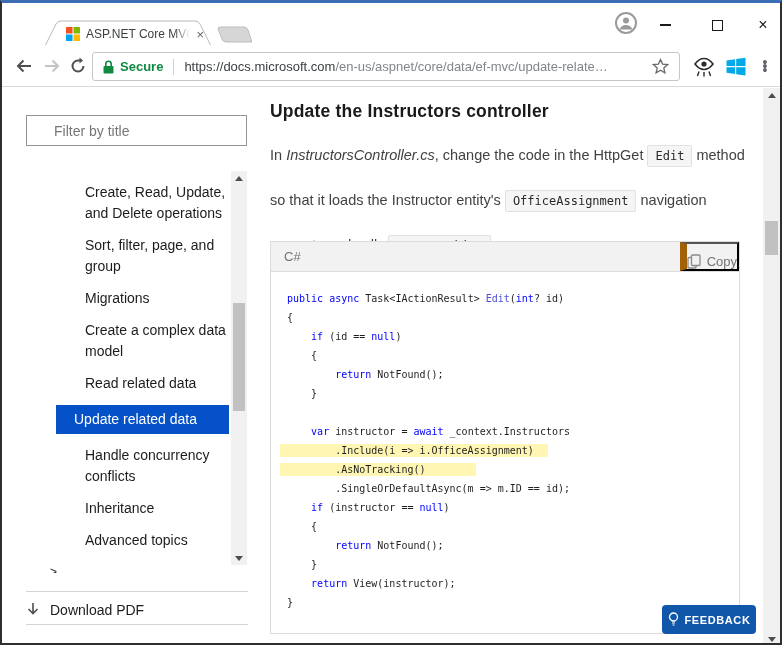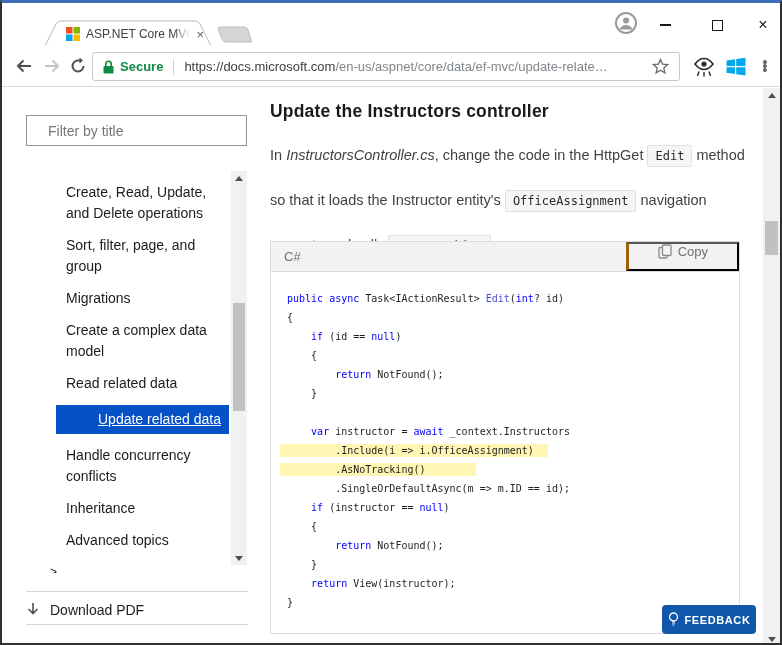--- a/index.html
+++ b/index.html
@@ -39,51 +39,51 @@
   .url { font-size:13px; color:#80868b; white-space:nowrap; overflow:hidden; flex:1; }
   .url b { color:#3c4043; font-weight:normal; }
   .om-star { margin-left:6px; }
   .ext { top:10px; width:24px; height:24px; } .ext-eye { left:690px; } .ext-win { left:722px; }
   .menu-dots { left:754px; top:9px; width:18px; height:24px; display:flex; align-items:center; justify-content:center;
     color:#5f6368; font-size:15px; letter-spacing:0; }
   .menu-dots span { display:block; line-height:4px; font-size:14px; }
 
   
   .filter-box { left:24px; top:112px; width:221px; height:31px; border:1px solid #949494; background:#fff;
-    font-size:14px; color:#1a1a1a; padding:0 21px; font-family:"Liberation Sans",sans-serif; }
+    font-size:14px; color:#1a1a1a; padding:0 27px; font-family:"Liberation Sans",sans-serif; }
   .filter-box::placeholder { color:#767676; }
   .nav { left:0; top:179px; width:229px; height:391px; overflow:hidden; font-size:14px; color:#1c1c1c; }
   .nav-item { line-height:21px; margin-bottom:11px; cursor:pointer; }
-  .nav-item.lvl2 { padding-left:64px; }
+  .nav-item.lvl2 { padding-left:83px; }
   .nav-item.lvl1 { padding-left:64px; position:relative; }
   .nav-item .chev { position:absolute; left:48px; top:0; font-size:12px; color:#1c1c1c; }
   .nav-item.selected { background:#0551c8; color:#fff; margin-left:54px; margin-right:2px;
-    padding:4px 0 4px 42px;text-decoration:underline; }
+    padding:4px 0 4px 18px; }
   .sb-scroll { left:229px; top:168px; width:16px; height:394px; background:#f1f1f1; }
   .pg-scroll { right:0px; top:85px; width:17px; height:558px; background:#f1f1f1; }
   .sc-arr { position:absolute; left:0; width:100%; height:14px; display:flex; align-items:center; justify-content:center; }
   .tri-up { width:0; height:0; border-left:4px solid transparent; border-right:4px solid transparent; border-bottom:5px solid #4d4d4d; }
   .tri-dn { width:0; height:0; border-left:4px solid transparent; border-right:4px solid transparent; border-top:5px solid #4d4d4d; }
   .sc-thumb { position:absolute; left:2px; right:2px; background:#c1c1c1; }
   .pdf-divider1 { left:24px; top:588px; width:222px; height:1px; background:#d4d4d4; }
   .pdf-divider2 { left:24px; top:621px; width:222px; height:1px; background:#d4d4d4; }
   .pdf-row { left:24px; top:596px; width:222px; height:22px; display:flex; align-items:center; gap:10px;
     font-size:14px; color:#1c1c1c; cursor:pointer; }
 
   
   .h2 { left:268px; top:98px; font-size:17.5px; font-weight:bold; color:#1a1a1a; letter-spacing:.2px; }
   .para { left:268px; top:130px; width:478px; font-size:14.5px; line-height:44px; color:#424242; }
   .para em { font-style:italic; }
   .chip { font-family:"DejaVu Sans Mono", monospace; font-size:12px; background:#f5f5f5;
     border:1px solid #e1e1e1; padding:3px 7px; border-radius:2px; color:#2b2b2b; white-space:nowrap; }
   .codeblock { left:268px; top:238px; width:470px; height:393px; border:1px solid #dcdcdc; background:#fff; }
   .code-head { height:30px; background:#f2f2f2; border-bottom:1px solid #dcdcdc; display:flex; align-items:center; }
   .code-lang { font-size:13px; color:#737373; padding-left:13px; flex:1; }
-  .copy-btn { height:100%; border-left:3px solid #a16207; display:flex; align-items:flex-start; gap:6px;
-    padding:0 29px; font-size:13px; color:#737373; cursor:pointer; background:#f2f2f2; }
+  .copy-btn { height:100%; border-left:7px solid #a16207; display:flex; align-items:flex-end; gap:6px;
+    padding:0 0; font-size:13px; color:#737373; cursor:pointer; background:#f2f2f2; }
   .code-body { padding:17px 0 0 16px; font-family:"DejaVu Sans Mono", monospace; font-size:10px;
     line-height:19px; color:#1e1e1e; white-space:pre; }
   .code-line { height:19px; }
   .k { color:#0000ff; }
   .f { color:#4d51d1; }
   .hl { background:#fff6b3; padding:1px 8px 1px 7px; margin-left:-7px; }
   .feedback { left:660px; top:602px; width:94px; height:29px; background:#1157a9; color:#fff; border:none;
     border-radius:4px; display:flex; align-items:center; justify-content:center; gap:6px;
     font-size:11px; font-weight:bold; letter-spacing:.6px; cursor:pointer; z-index:5;
     font-family:"Liberation Sans",sans-serif; }

